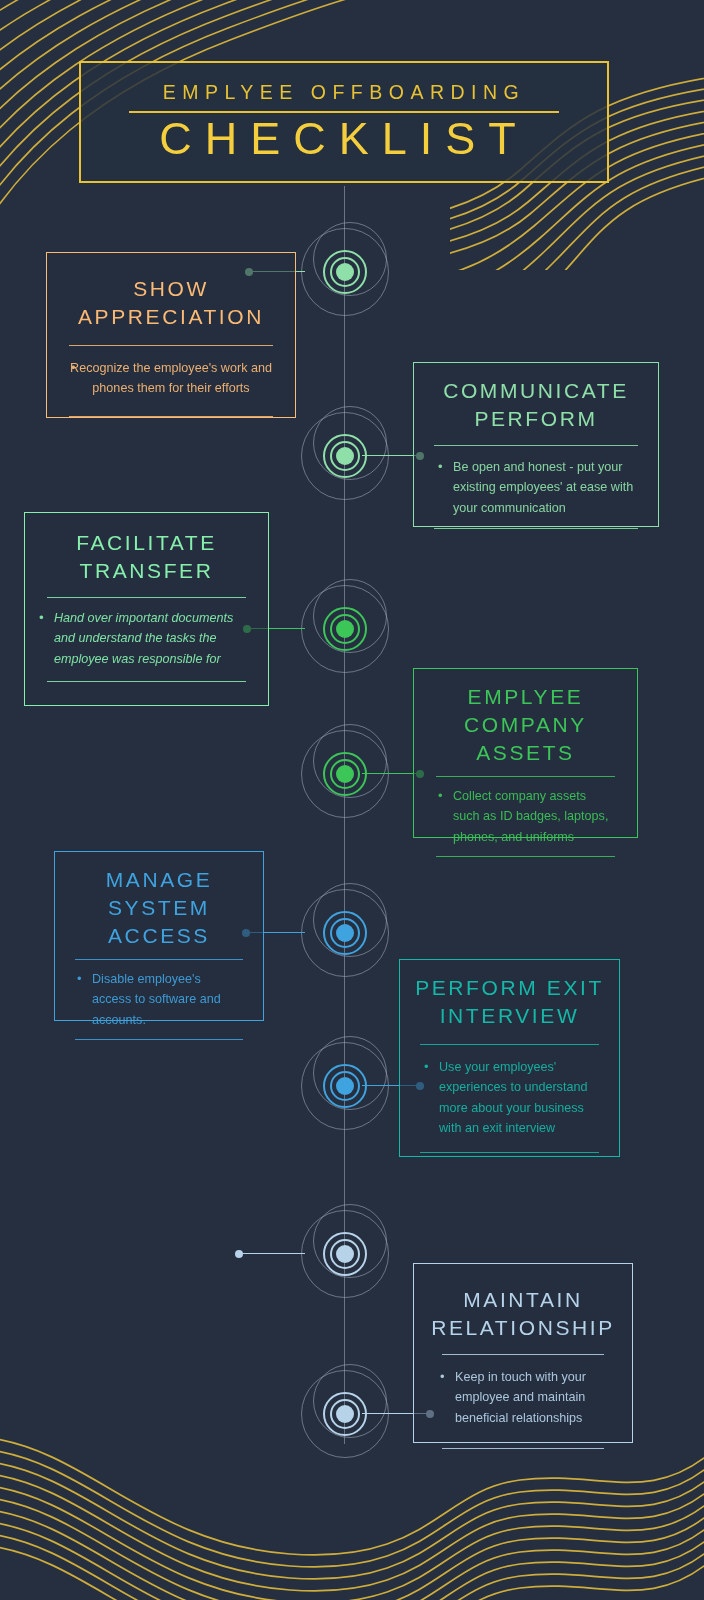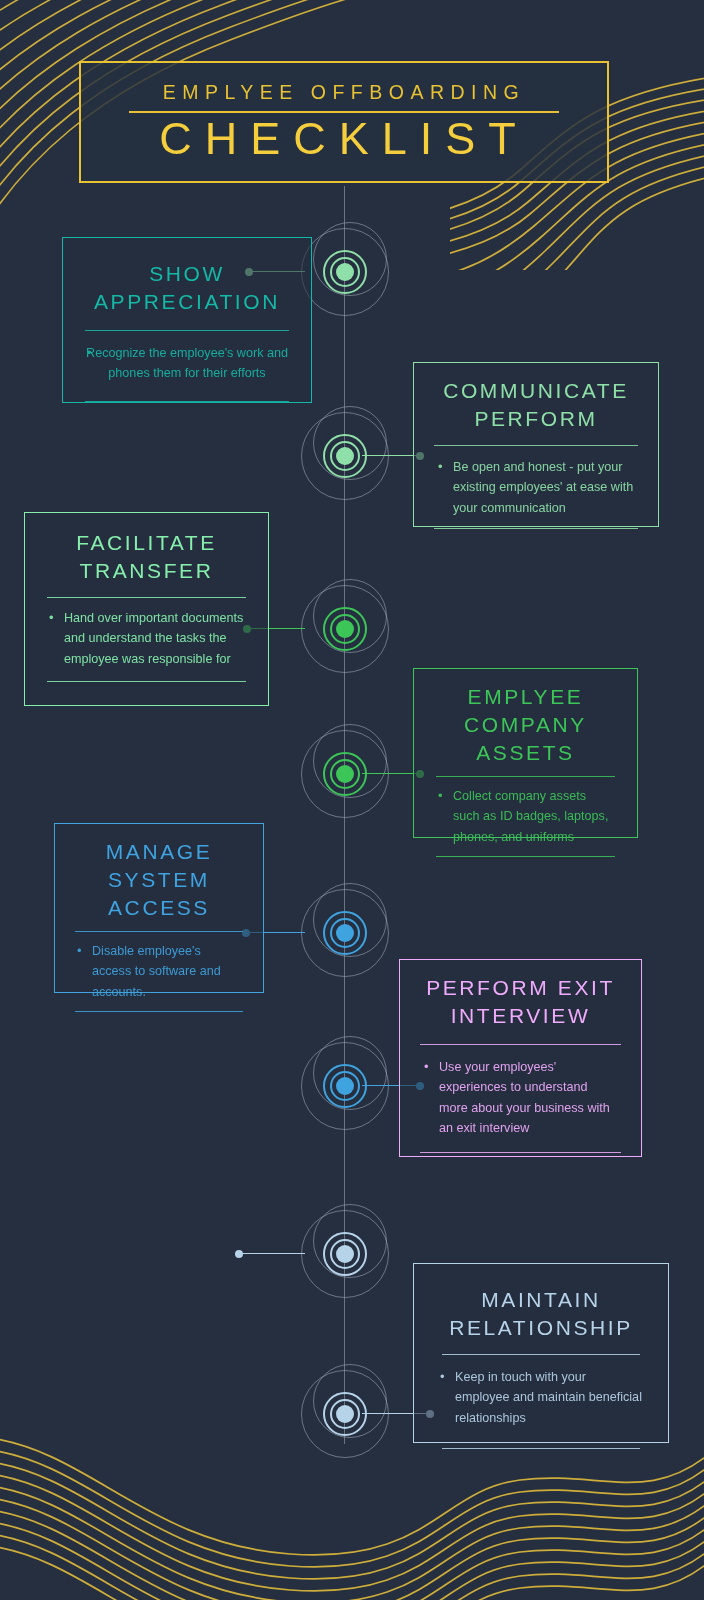--- a/index.html
+++ b/index.html
@@ -237,21 +237,21 @@
     </div>
   <div class="connector to-left" style="left:239px; top:1253px; width:66px; color:#b7d3ea;">
       <div class="line"></div>
       <div class="nub"></div>
     </div>
   <div class="connector to-right" style="left:362px; top:1413px; width:68px; color:#b7d3ea;">
       <div class="line"></div>
       <div class="nub"></div>
     </div>
 
-  <div class="card" style="left:46px; top:237px; width:250px; height:166px; color:#14b8a6;margin-left:16px;">
+  <div class="card" style="left:46px; top:252px; width:250px; height:166px; color:#fdba74;">
     <div class="card-title" style="padding:22px 18px 0;">
       <div>SHOW</div>
       <div>APPRECIATION</div>
     </div>
     <div class="divider-top" style="margin:14px 22px 0;"></div>
     <ul style="margin:12px 22px 0;">
       <li style="text-align:center; padding-left:0;">Recognize the employee's work and phones them for their efforts</li>
     </ul>
     <div class="divider-bot" style="margin:17px 22px 0;"></div>
   </div>
@@ -267,66 +267,66 @@
     </ul>
     <div class="divider-bot" style="margin:10px 20px 0;"></div>
   </div>
 
   <div class="card" style="left:24px; top:512px; width:245px; height:194px; color:#86efac;">
     <div class="card-title" style="padding:16px 16px 0;">
       <div>FACILITATE</div>
       <div>TRANSFER</div>
     </div>
     <div class="divider-top" style="margin:12px 22px 0;"></div>
-    <ul style="margin:10px 22px 0;">
+    <ul style="margin:10px 12px 0;font-style:italic;">
       <li>Hand over important documents and understand the tasks the employee was responsible for</li>
     </ul>
     <div class="divider-bot" style="margin:12px 22px 0;"></div>
   </div>
 
   <div class="card" style="left:413px; top:668px; width:225px; height:170px; color:#3cc657;">
     <div class="card-title" style="padding:14px 14px 0;">
       <div>EMPLYEE</div>
       <div>COMPANY</div>
       <div>ASSETS</div>
     </div>
     <div class="divider-top" style="margin:9px 22px 0;"></div>
     <ul style="margin:9px 22px 0;">
       <li>Collect company assets such as ID badges, laptops, phones, and uniforms</li>
     </ul>
     <div class="divider-bot" style="margin:9px 22px 0;"></div>
   </div>
 
-  <div class="card" style="left:54px; top:823px; width:210px; height:170px; color:#3fa3e0;">
+  <div class="card" style="left:54px; top:851px; width:210px; height:170px; color:#3fa3e0;">
     <div class="card-title" style="padding:14px 14px 0;">
       <div>MANAGE</div>
       <div>SYSTEM</div>
       <div>ACCESS</div>
     </div>
     <div class="divider-top" style="margin:9px 20px 0;"></div>
     <ul style="margin:9px 20px 0;">
       <li>Disable employee's access to software and accounts.</li>
     </ul>
     <div class="divider-bot" style="margin:9px 20px 0;"></div>
   </div>
 
-  <div class="card" style="left:399px; top:959px; width:243px; height:198px; color:#f0abfc;">
+  <div class="card" style="left:399px; top:959px; width:221px; height:198px; color:#14b8a6;">
     <div class="card-title" style="padding:14px 12px 0;">
       <div>PERFORM EXIT</div>
       <div>INTERVIEW</div>
     </div>
     <div class="divider-top" style="margin:14px 20px 0;"></div>
     <ul style="margin:12px 22px 12px;">
       <li>Use your employees' experiences to understand more about your business with an exit interview</li>
     </ul>
     <div class="divider-bot" style="margin:14px 20px 0;"></div>
   </div>
 
 
-  <div class="card" style="left:413px; top:1263px; width:256px; height:180px; color:#b7d3ea;">
+  <div class="card" style="left:413px; top:1263px; width:220px; height:180px; color:#b7d3ea;">
     <div class="card-title" style="padding:22px 6px 0;">
       <div>MAINTAIN</div>
       <div>RELATIONSHIP</div>
     </div>
     <div class="divider-top" style="margin:12px 28px 0;"></div>
     <ul style="margin:12px 24px 0;">
       <li>Keep in touch with your employee and maintain beneficial relationships</li>
     </ul>
     <div class="divider-bot" style="margin:20px 28px 0;"></div>
   </div>

